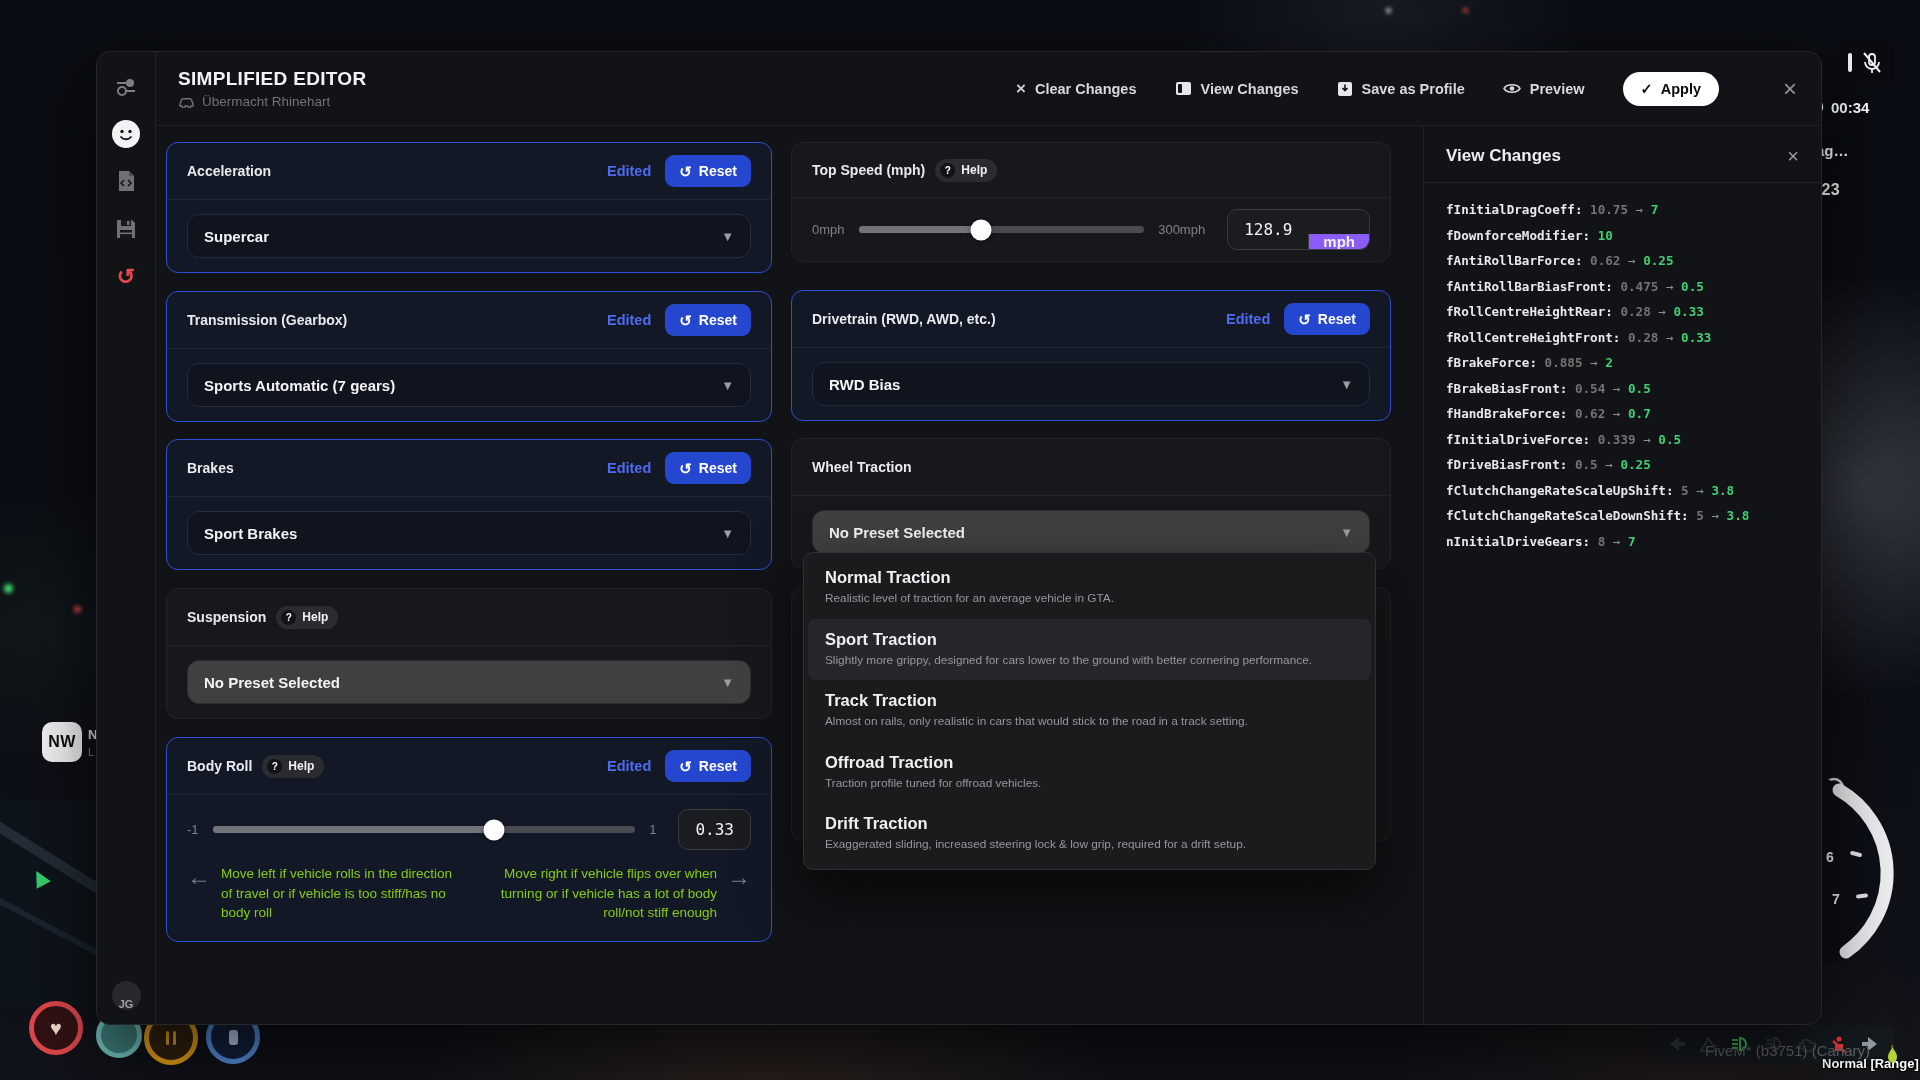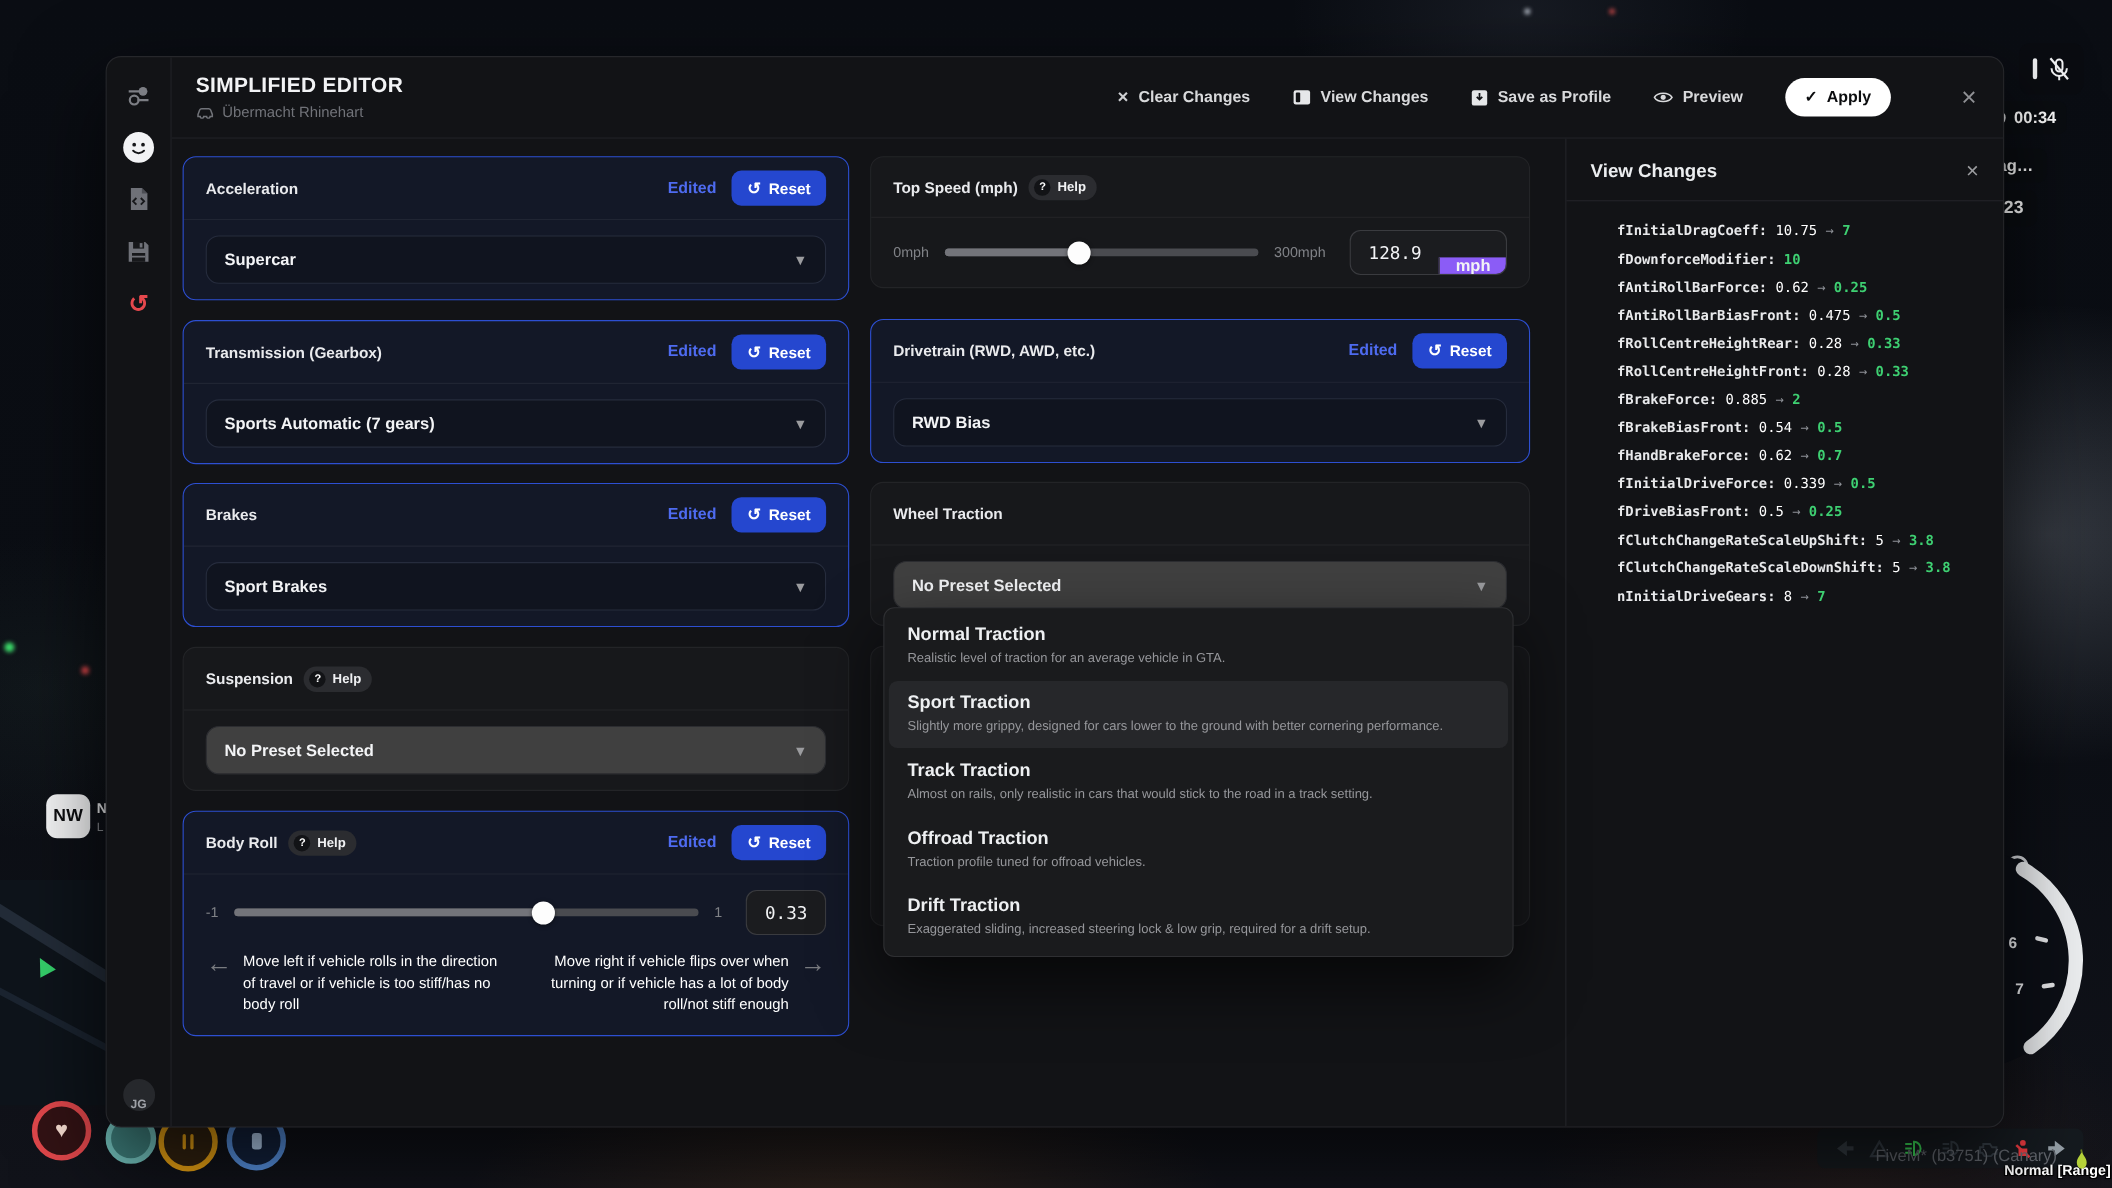--- a/index.html
+++ b/index.html
@@ -123,40 +123,40 @@
   .track { position:relative; flex:1; height:7px; border-radius:4px; background:#4a4b50; }
   .track::before { content:""; position:absolute; left:0; top:0; bottom:0; width:var(--p,50%); background:#73747a; border-radius:4px; }
   .thumb { position:absolute; left:var(--p,50%); top:50%; transform:translate(-50%,-50%); width:21px; height:21px;
     background:#fdfdfd; border-radius:50%; box-shadow:0 1px 4px rgba(0,0,0,.5); cursor:grab; }
   .val-box { display:flex; align-items:stretch; border:1px solid #3a3b3f; border-radius:10px; overflow:hidden; height:41px; background:#1b1c1f; }
   .val-num { display:flex; align-items:center; padding:0 16px; font-family:"DejaVu Sans Mono", monospace; font-size:16px; color:#f2f3f5; }
   .val-unit { display:flex; align-items:center; padding:0 14px; background:#8b5cf6; border-left:1px solid #3a3b3f; font-weight:bold; font-size:15px; color:#f2f3f5;margin-top:24px; }
   
   .hints { display:flex; padding:6px 20px 18px; gap:10px; }
   .hint-arrow { color:#797b80; font-size:24px; line-height:1.1; flex:none; }
-  .hint-text { color:#ffffff; font-size:13.5px; line-height:1.45; }
+  .hint-text { color:#84cc16; font-size:13.5px; line-height:1.45; }
   .hint-left { width:250px; margin-right:auto; }
   .hint-right { width:248px; text-align:right; }
   
   .menu { position:absolute; left:647px; top:426px; width:573px; z-index:6;
     background:#1a1b1d; border:1px solid #2e2f32; border-radius:10px; padding:4px;
     box-shadow:0 24px 60px rgba(0,0,0,0.65); }
   .menu-item { padding:11px 17px 12px; border-radius:8px; cursor:pointer; }
   .menu-item.hl { background:#26272a; }
   .mi-t { font-size:16.5px; font-weight:600; color:#eef0f2; }
   .mi-d { font-size:11.8px; color:#96979b; margin-top:3px; line-height:1.4; max-width:520px; }
   
   .vc-panel { width:398px; flex:none; border-left:1px solid #232428; padding:20px 22px; }
   .vc-head { display:flex; align-items:center; }
   .vc-title { font-size:17px; font-weight:600; color:#eceef0; }
   .vc-x { margin-left:auto; color:#9b9c9f; font-size:20px; cursor:pointer; line-height:1; }
   .vc-div { height:1px; background:#232428; margin:16px -22px 14px; }
   .vc-row { font-family:"DejaVu Sans Mono", monospace; font-size:12.6px; line-height:25.5px; white-space:nowrap; overflow:hidden; }
-  .vc-name { color:#e8e9eb; font-weight:bold;margin-left:24px; }
-  .vc-old { color:#ffffff; }
+  .vc-name { color:#e8e9eb; font-weight:bold; }
+  .vc-old { color:#737373;font-weight:bold; }
   .vc-arrow { color:#8d9096; }
   .vc-new { color:#3ed072; font-weight:bold; }
   svg { display:block; }
 </style>
 </head>
 <body>
 
 <div class="bg"></div>
 <div class="bokeh" style="left:4px;top:584px;width:9px;height:9px;background:#3ddc6b;"></div>
 <div class="bokeh" style="left:74px;top:606px;width:7px;height:7px;background:#e0474b;"></div>

